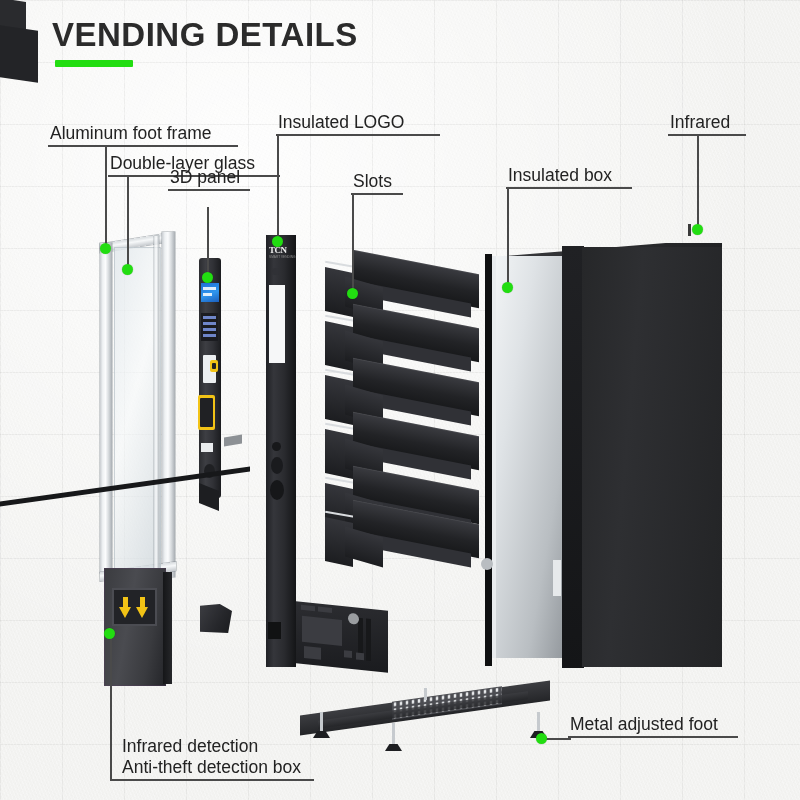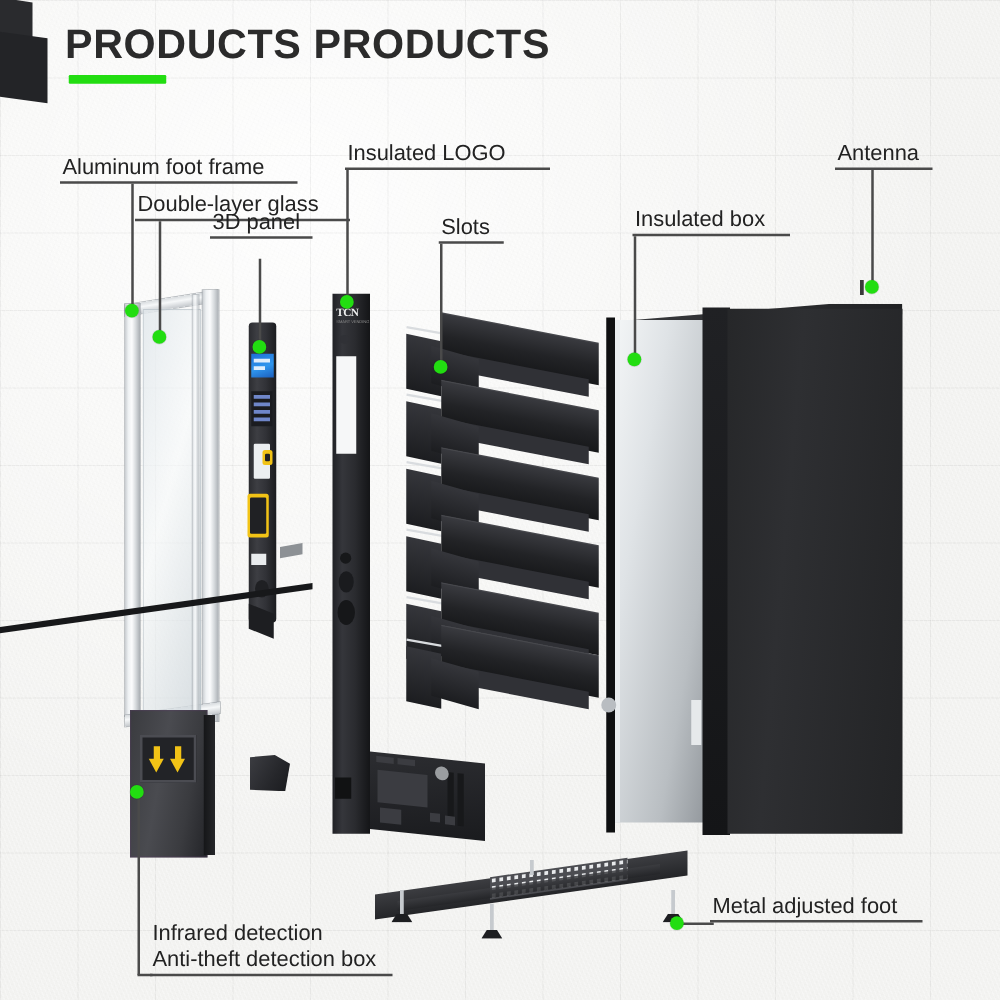--- a/index.html
+++ b/index.html
@@ -166,21 +166,21 @@
     position:absolute;
     background:linear-gradient(120deg,#3c3d42,#26272b 60%,#1a1b1e);
   }
 </style>
 </head>
 <body>
 
 <div id="stage"></div>
 <div id="grain"></div>
 
-<div class="hdr-title">PRODUCTS PRODUCTS</div>
+<div class="hdr-title">VENDING DETAILS</div>
 <div class="hdr-rule" style="background:#22dd11"></div>
 
 <div>
   <div class="al-h" style="left:100px;top:238px;width:74px;height:9px;transform:skewY(-9deg);"></div>
   <div class="al-v" style="left:100px;top:243px;width:12px;height:330px;"></div>
   <div class="al-v" style="left:162px;top:232px;width:13px;height:345px;"></div>
   <div class="al-h" style="left:100px;top:567px;width:76px;height:9px;transform:skewY(-8deg);"></div>
   <div class="glass" style="left:114px;top:247px;width:47px;height:322px;"></div>
   <div class="al-v" style="left:154px;top:236px;width:5px;height:337px;opacity:.75;"></div>
 </div>
@@ -381,21 +381,21 @@
 <div class="dot" style="left:347px;top:288px;background:#22dd11;"></div>
 
 <div class="cal" style="left:506px;top:166px;">
   <div class="txt">Insulated box</div>
   <div class="rule" style="width:126px;"></div>
 </div>
 <div class="lead v" style="left:507px;top:189px;height:98px;"></div>
 <div class="dot" style="left:502px;top:282px;background:#22dd11;"></div>
 
 <div class="cal" style="left:668px;top:113px;">
-  <div class="txt">Antenna</div>
+  <div class="txt">Infrared</div>
   <div class="rule" style="width:78px;"></div>
 </div>
 <div class="lead v" style="left:697px;top:136px;height:92px;"></div>
 <div class="dot" style="left:692px;top:224px;background:#22dd11;"></div>
 
 <div class="cal" style="left:120px;top:737px;">
   <div class="txt">Infrared detection</div>
   <div class="txt">Anti-theft detection box</div>
   <div class="rule" style="width:194px;"></div>
 </div>

